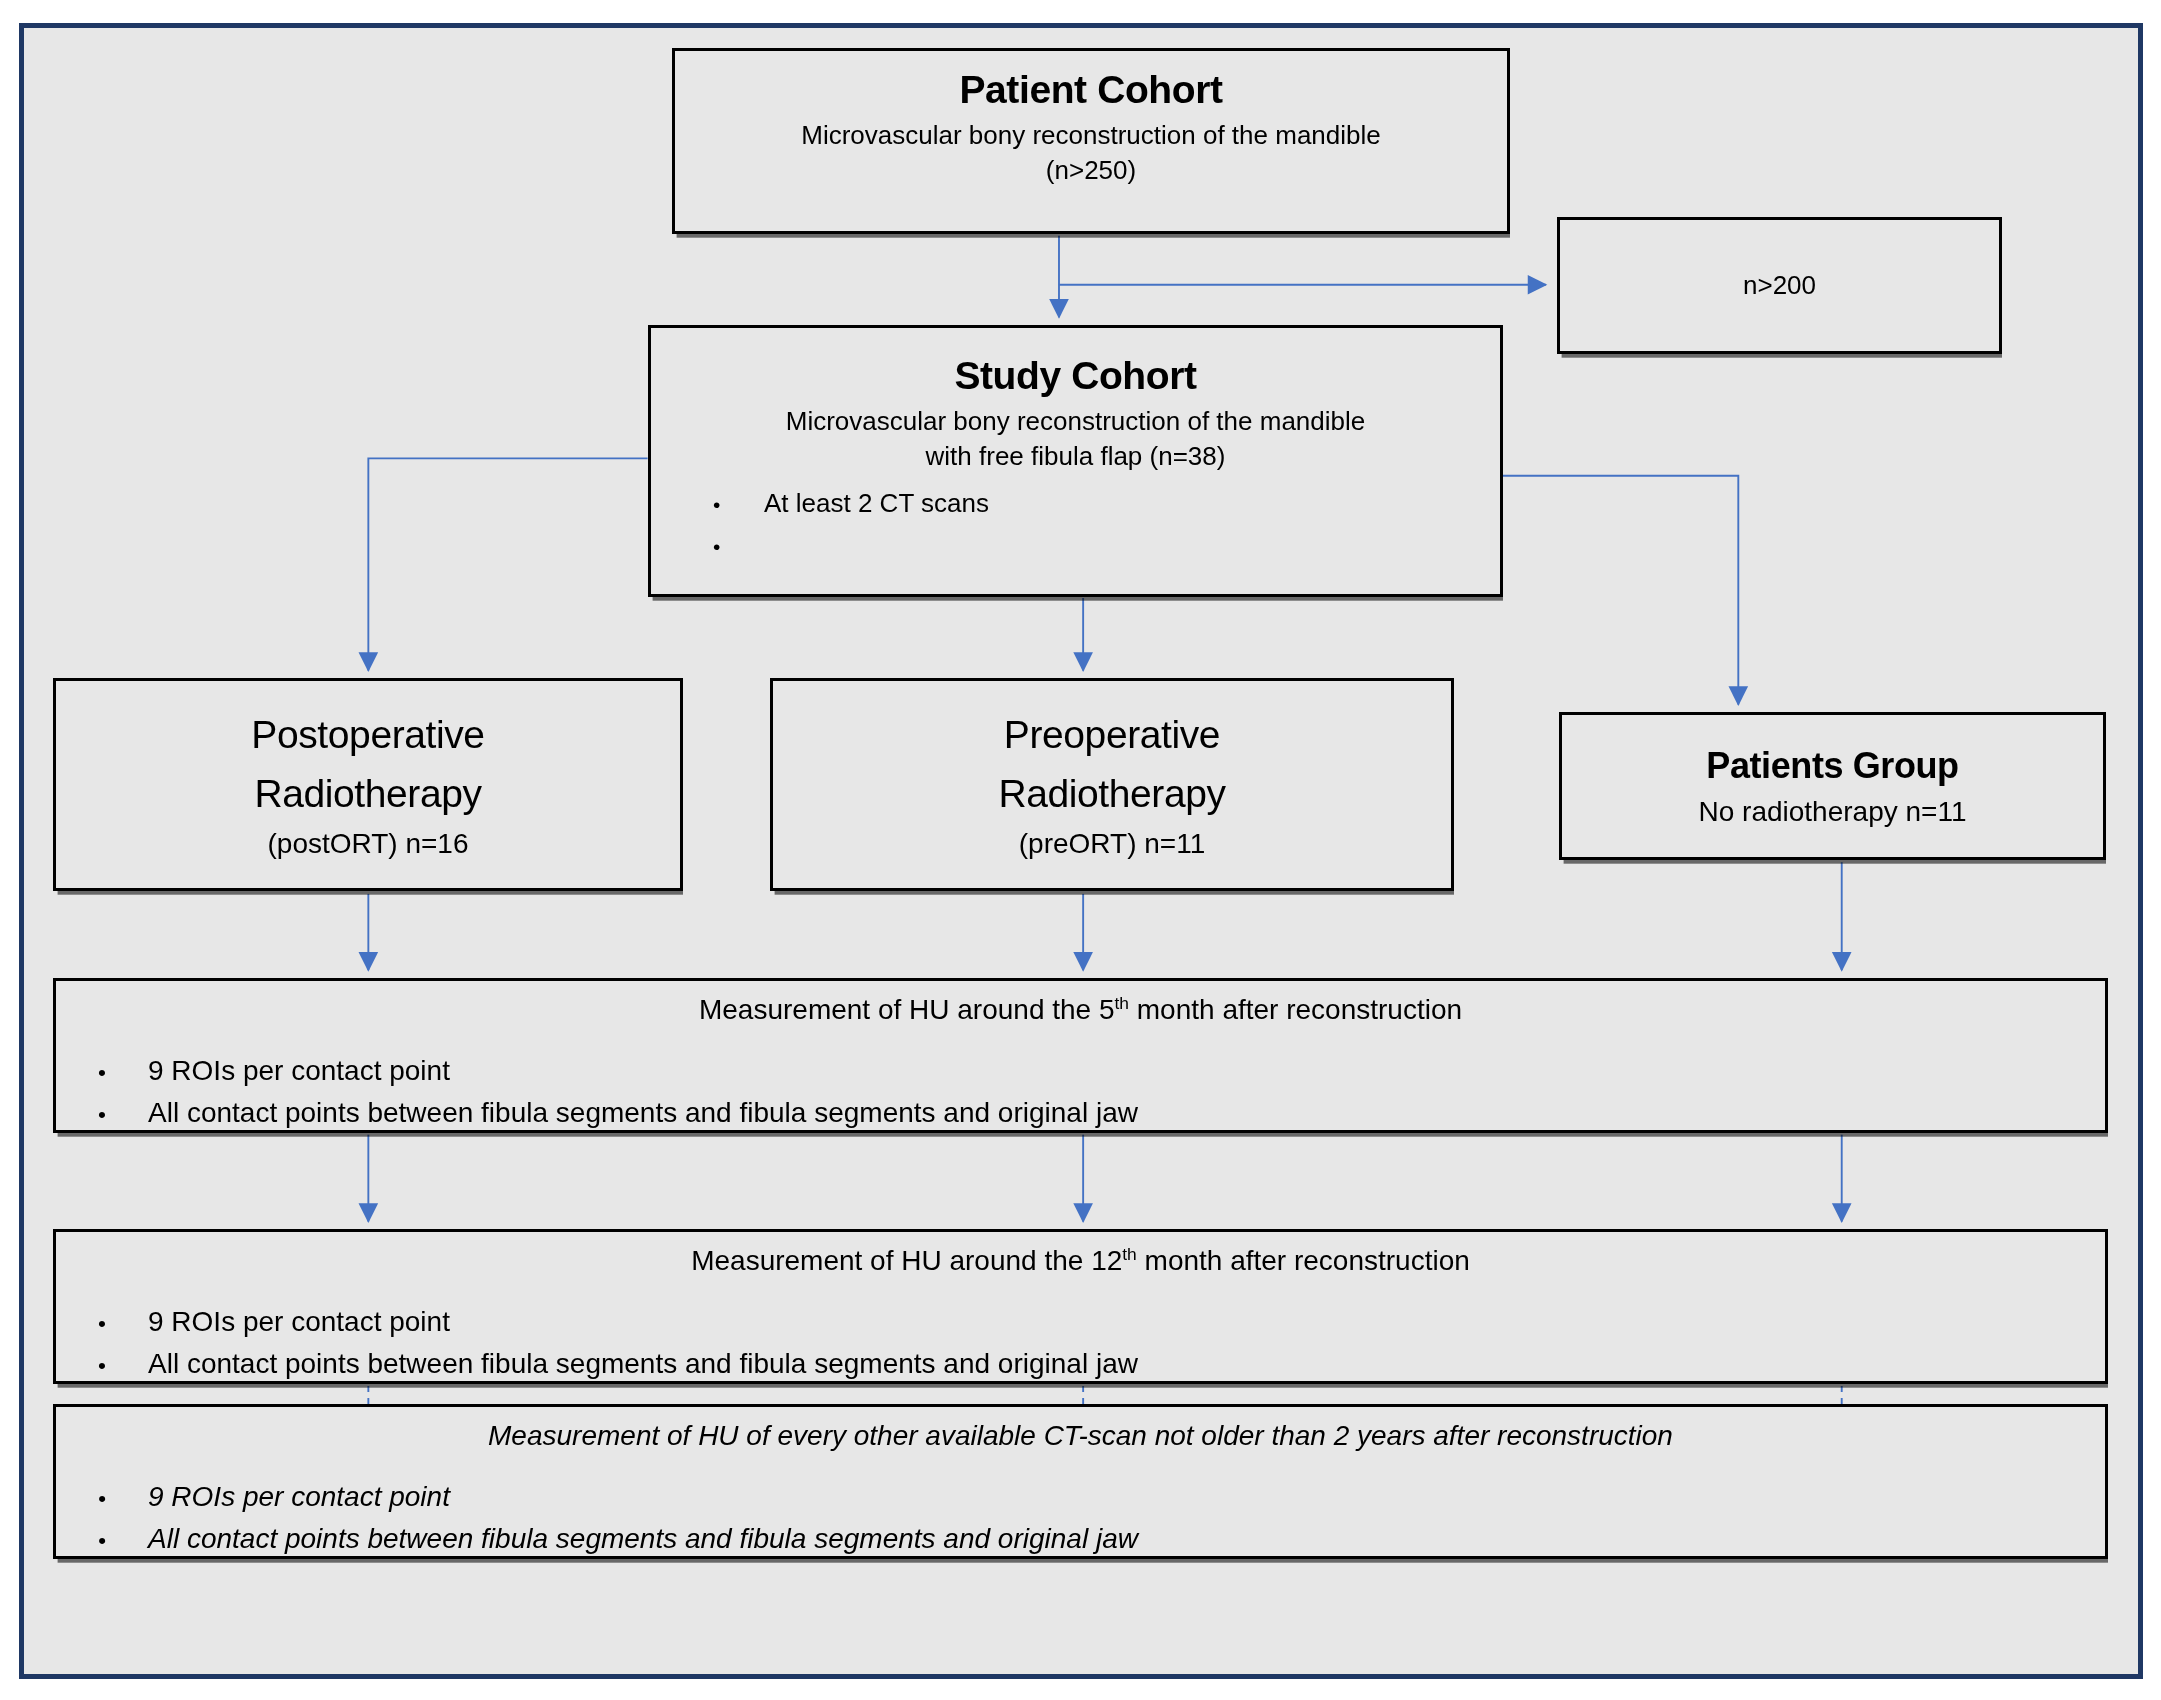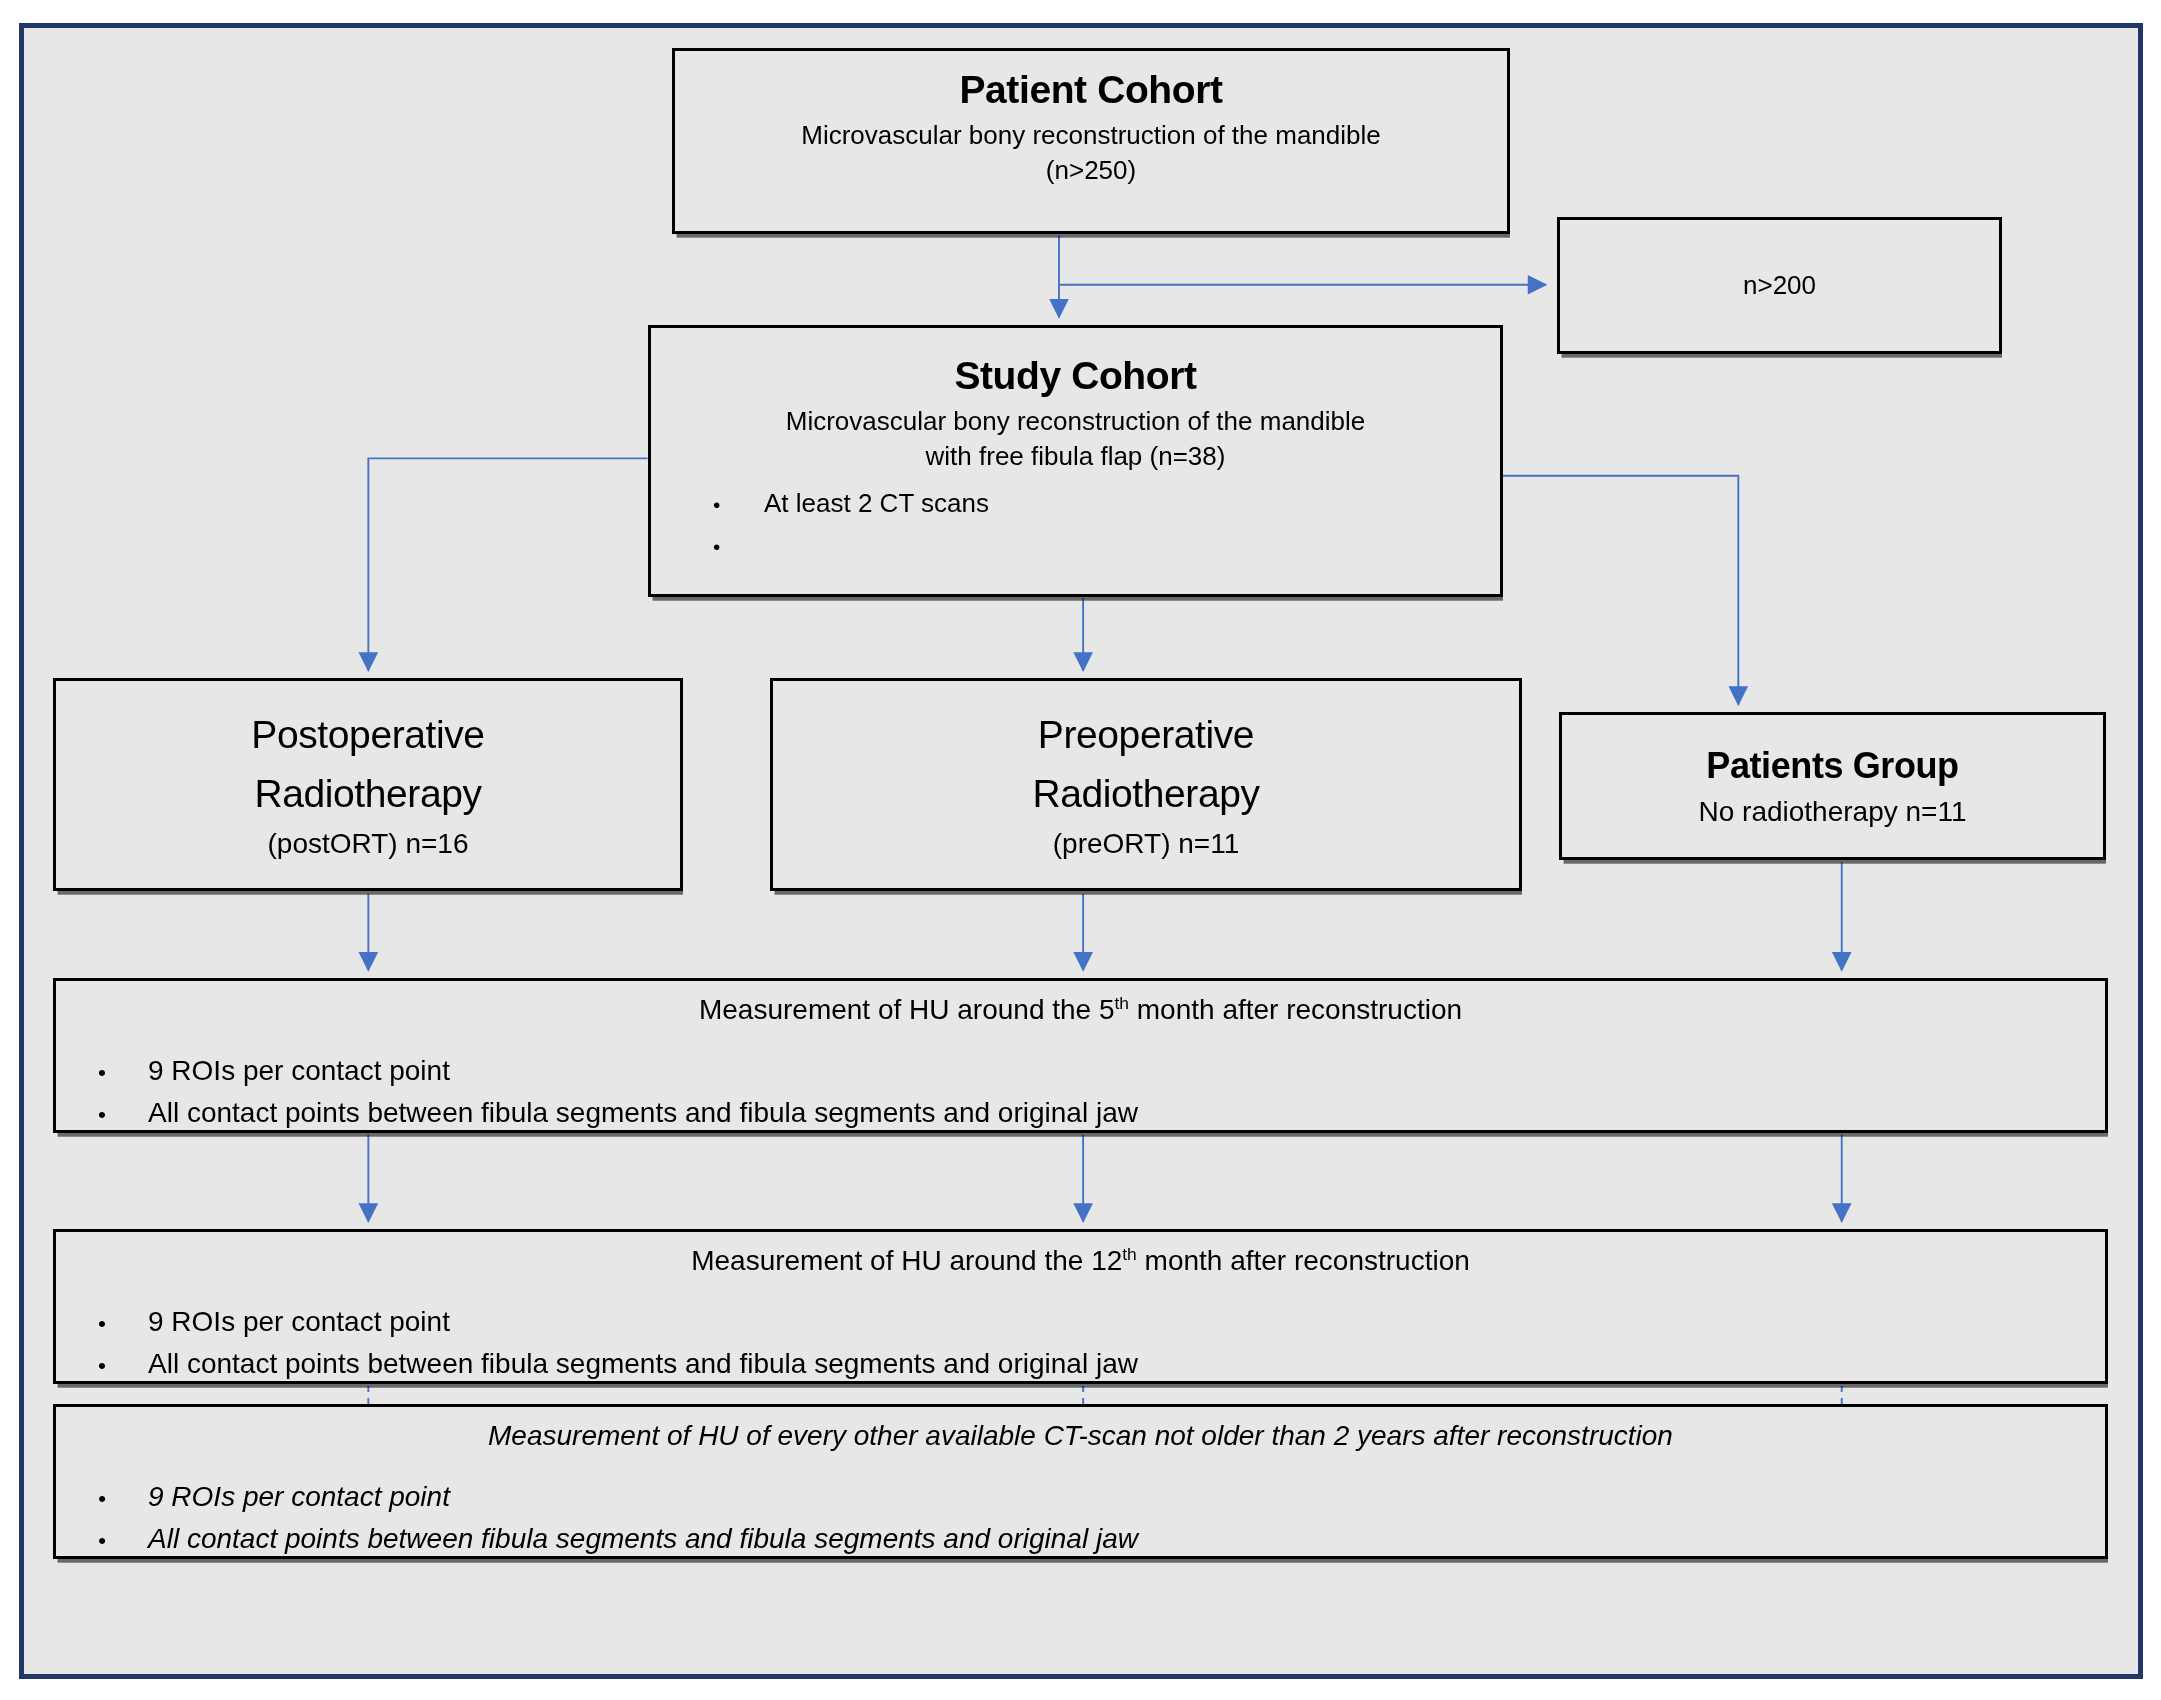--- a/index.html
+++ b/index.html
@@ -28,21 +28,21 @@
   .sub-34{font-size:26px;line-height:35px;font-weight:400;text-align:center;}
   .sub-37{font-size:28px;line-height:41px;font-weight:400;text-align:center;}
 
   
   .patient-box{left:664px;top:48px;width:838px;height:186px;padding-top:10.6px;margin-left:8px;}
   .excluded-box{left:1557px;top:217px;width:445px;height:137px;justify-content:center;}
   .study-box{left:648px;top:325px;width:855px;height:272px;padding-top:20px;}
   .study-bullets{width:100%;padding-left:56px;box-sizing:border-box;margin-top:7.5px;}
 
   .group-box-post{left:53px;top:678px;width:630px;height:213px;justify-content:center;}
-  .group-box-pre{left:770px;top:678px;width:752px;height:213px;justify-content:center;}
+  .group-box-pre{left:770px;top:678px;width:684px;height:213px;justify-content:center;}
   .group-title{font-size:39px;font-weight:400;line-height:59px;letter-spacing:-0.4px;text-align:center;}
   .control-box{left:1559px;top:712px;width:547px;height:148px;justify-content:center;}
 
   .measure-box{left:53px;width:2055px;height:155px;padding-top:9px;gap:20px;}
   .m1{top:978px;} .m2{top:1229px;} .m3{top:1404px;font-style:italic;}
   .m-title{font-size:28px;line-height:39px;font-weight:400;text-align:center;}
   .m-title sup{font-size:0.62em;line-height:0;}
   .m-bullets{width:100%;padding-left:33px;box-sizing:border-box;margin-top:1.5px;}
 
   .bullet-row{display:flex;align-items:baseline;font-size:28px;line-height:40px;font-weight:400;}

